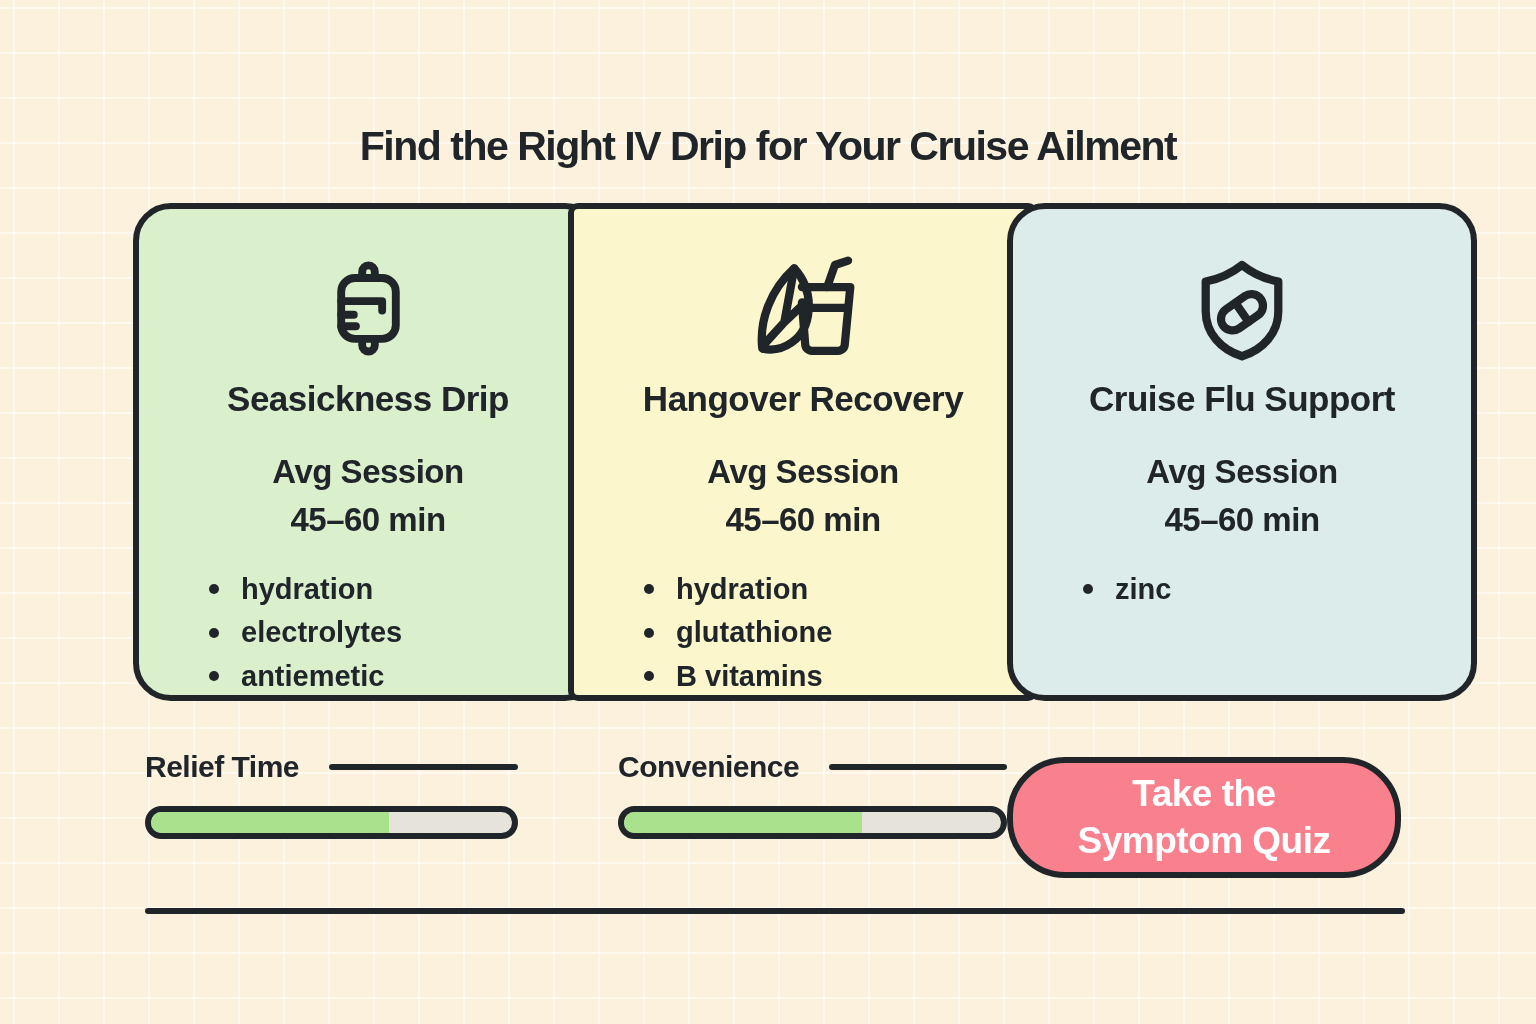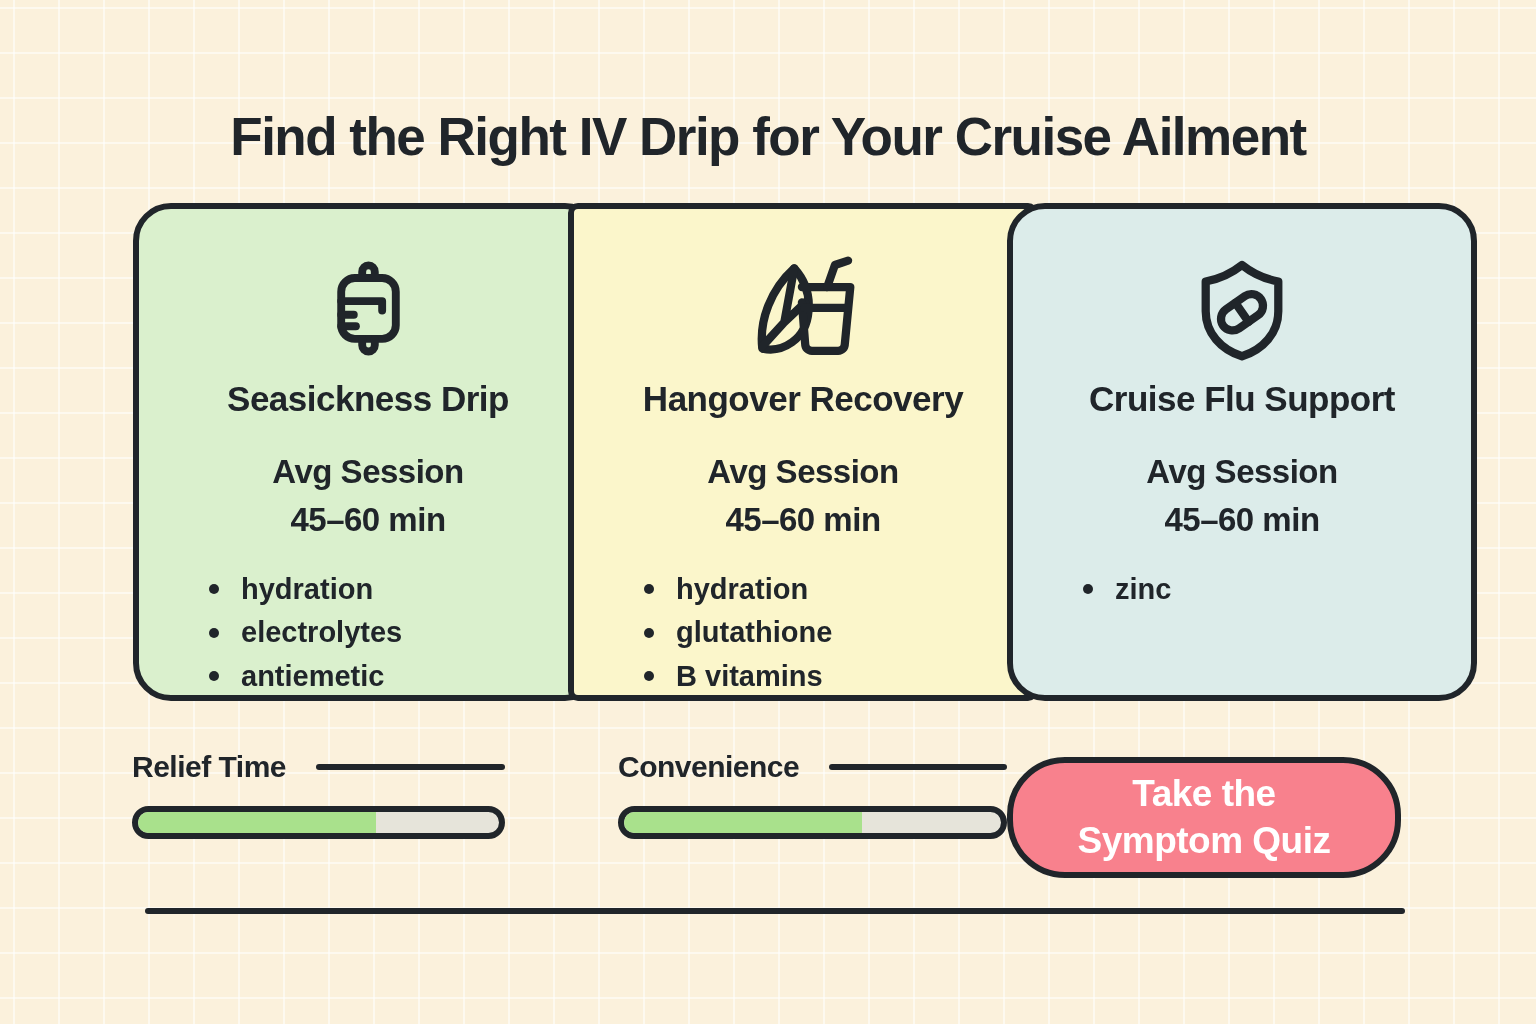--- a/index.html
+++ b/index.html
@@ -10,23 +10,23 @@
     font-family:"Liberation Sans","DejaVu Sans",sans-serif;
     color:#20252a;
     background-color:#fbf1dc;
     background-image:
       linear-gradient(rgba(255,255,255,.55) 2px, transparent 2px),
       linear-gradient(90deg, rgba(255,255,255,.55) 2px, transparent 2px);
     background-size:45px 45px;
     background-position:13px 7px;
   }
   .title{
-    position:absolute;left:0;top:70px;width:100%;
+    position:absolute;left:0;top:96px;width:100%;
     text-align:center;
-    font-size:53px;font-weight:700;letter-spacing:-1.5px;
+    font-size:41px;font-weight:700;letter-spacing:-1.5px;
   }
   .card{
     position:absolute;top:203px;width:470px;height:498px;
     border:6px solid #20252a;border-radius:38px;
     box-sizing:border-box;
     text-align:center;
   }
   .card.c1{left:133px;}
   .card.c2{left:568px;}
   .card.c3{left:1007px;}
@@ -37,21 +37,21 @@
   .bullets{margin:24px 0 0 12px;padding:0 0 0 58px;list-style:none;text-align:left;}
   .bullets li{
     font-size:29px;font-weight:600;line-height:1.5;
     display:flex;align-items:center;
   }
   .dot{
     width:10px;height:10px;border-radius:50%;
     background:#20252a;flex:0 0 auto;margin-right:22px;
   }
   .meter{position:absolute;top:750px;}
-  .meter.m1{left:132px;width:373px;}
+  .meter.m1{left:145px;width:373px;}
   .meter.m2{left:570px;width:389px;margin-left:48px;}
   .meter-head{display:flex;align-items:center;}
   .meter-label{font-size:30px;font-weight:700;letter-spacing:-0.5px;white-space:nowrap;}
   .meter-rule{flex:1 1 auto;height:6px;background:#20252a;border-radius:3px;margin-left:30px;}
   .meter-bar{
     margin-top:22px;height:33px;box-sizing:border-box;
     border:6px solid #20252a;border-radius:999px;
     background:#e6e4da;overflow:hidden;
   }
   .meter-fill{height:100%;background:#a9e18c;}

